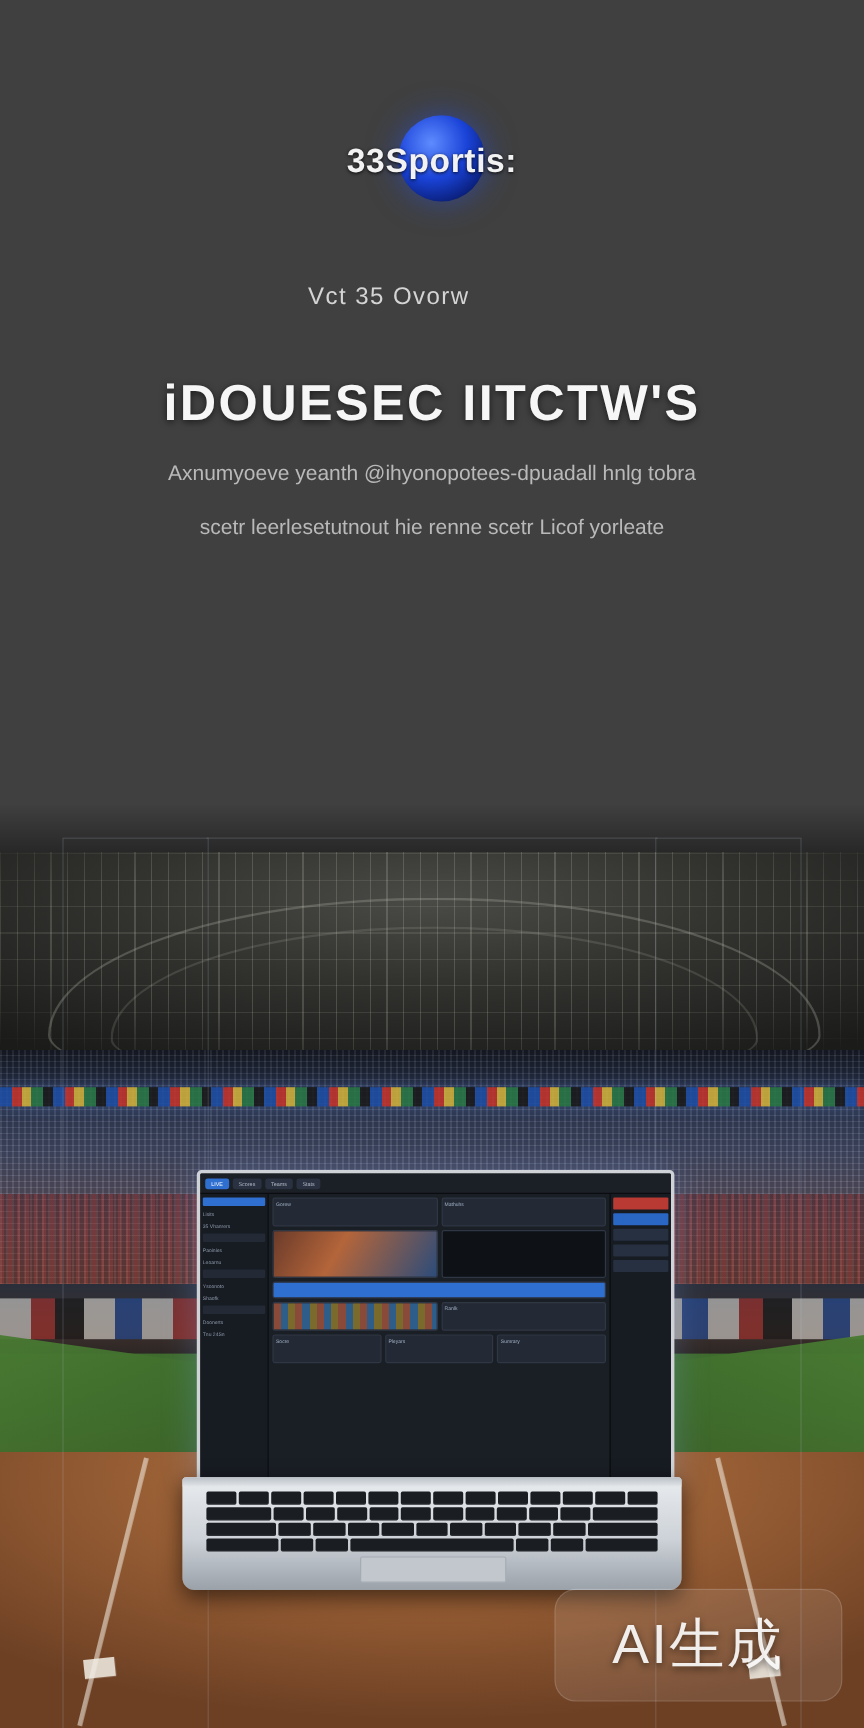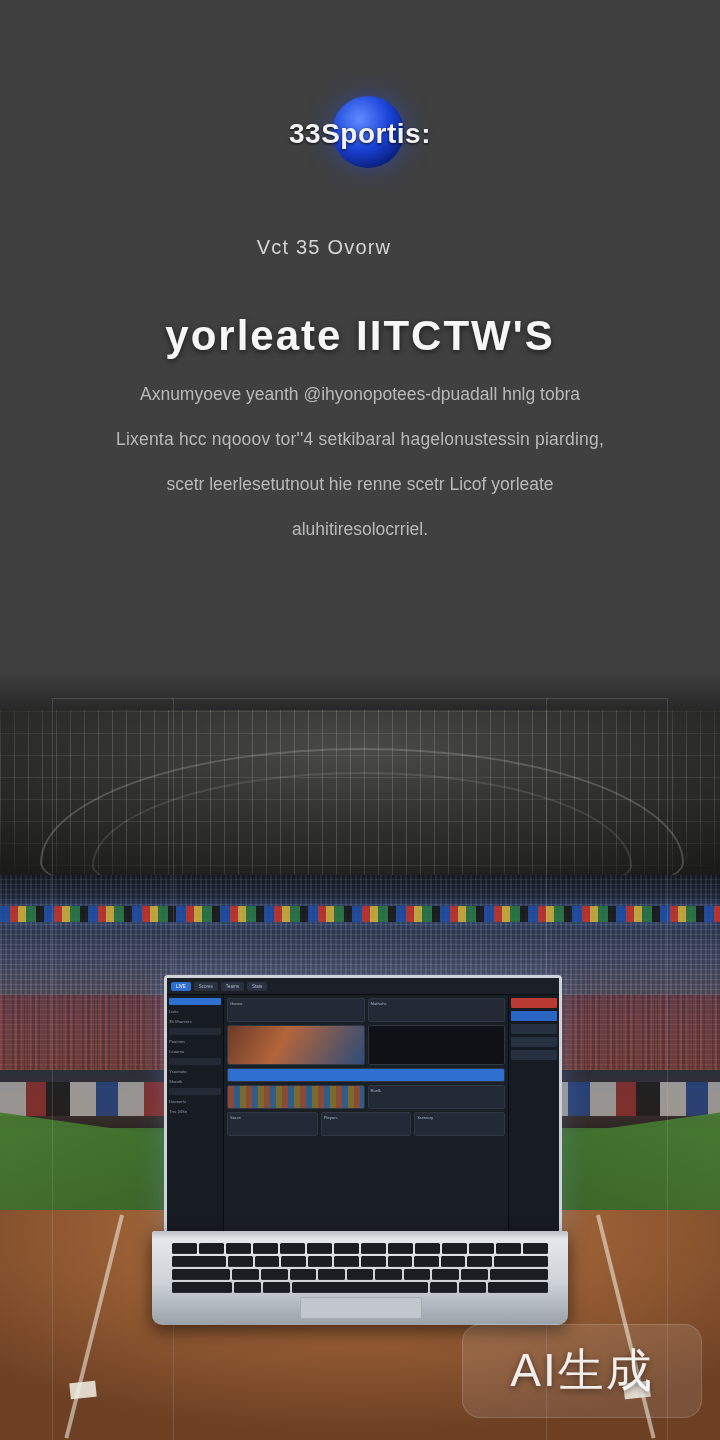--- a/index.html
+++ b/index.html
@@ -423,27 +423,25 @@
 
 <div class="top-panel">
 
   <div class="logo-orb"></div>
   <div class="logo-row">
     <span class="logo-text">33Sportis:</span>
   </div>
 
   <div class="subhead">Vct 35 Ovorw</div>
 
-  <div class="headline">yorleate IITCTW'S</div>
+  <div class="headline">iDOUESEC IITCTW'S</div>
 
   <div class="body-copy">
     <span class="line l1">Axnumyoeve yeanth @ihyonopotees-dpuadall hnlg tobra</span>
-    <span class="line l2">Lixenta hcc nqooov tor''4 setkibaral hagelonustessin piarding,</span>
     <span class="line l3">scetr leerlesetutnout hie renne scetr Licof yorleate</span>
-    <span class="line l4">aluhitiresolocrriel.</span>
   </div>
 </div>
 
 <div class="stadium">
   <div class="roof"></div>
   <div class="roof-lines"></div>
   <div class="roof-arc"></div>
   <div class="roof-arc b"></div>
 
   <div class="stands">

